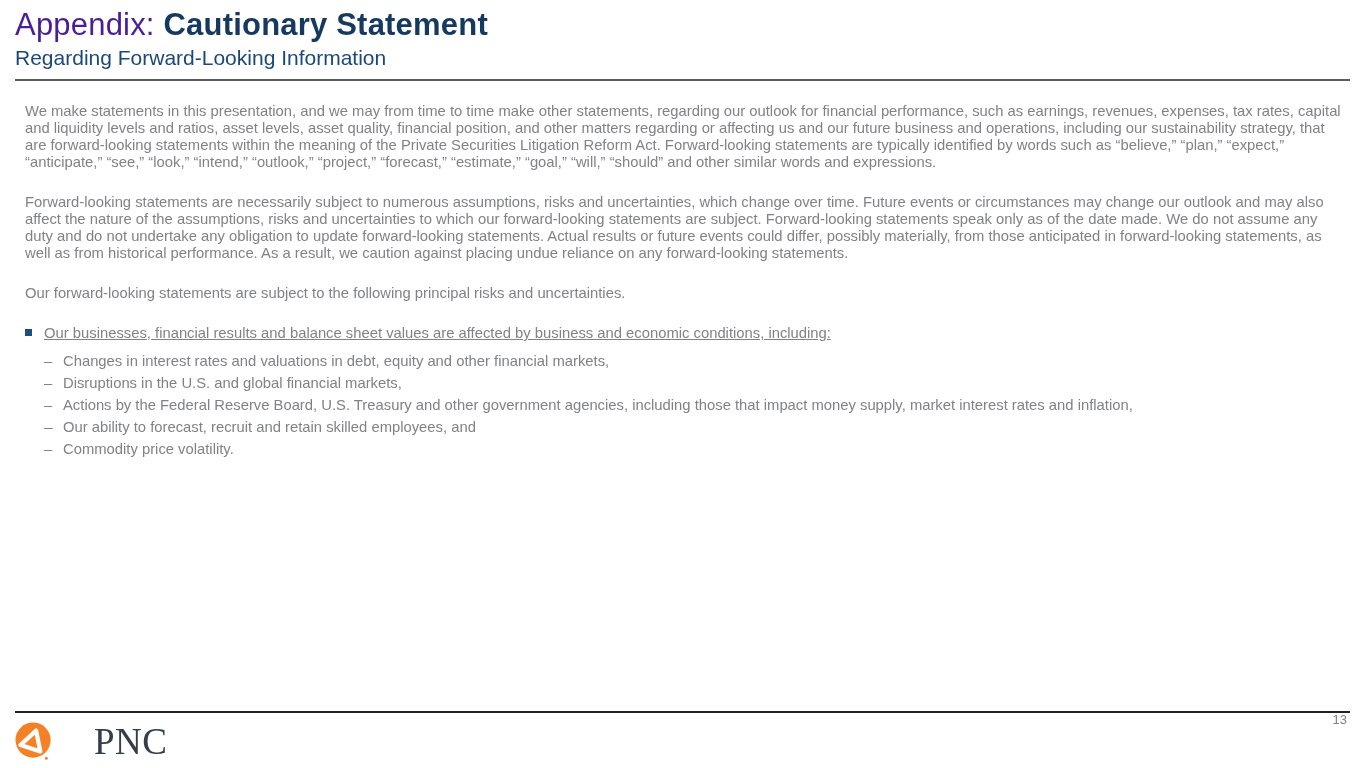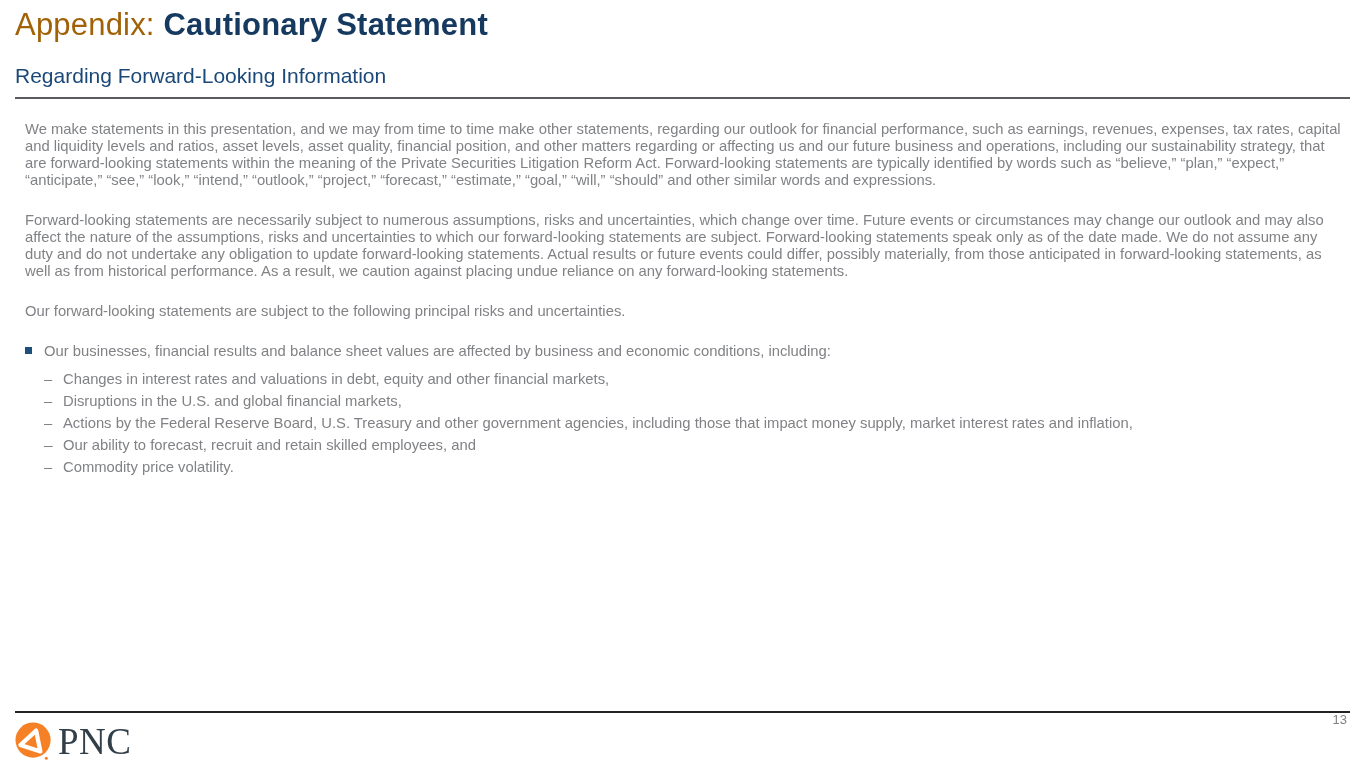--- a/index.html
+++ b/index.html
@@ -8,38 +8,38 @@
     position: relative;
     width: 1365px;
     height: 768px;
     background: #ffffff;
     font-family: "Liberation Sans", sans-serif;
     overflow: hidden;
   }
   
   .header { padding: 6px 15px 0 15px; }
   .title-line { font-size: 31px; line-height: 38px; letter-spacing: 0.2px; }
-  .title-prefix { color: #a16207; font-weight: 400; }
+  .title-prefix { color: #4c1d95; font-weight: 400; }
   .title-main { color: #16395f; font-weight: 700; }
-  .subtitle { font-size: 21px; line-height: 28px; color: #1a4878; font-weight: 400; margin-top: 18px; }
+  .subtitle { font-size: 21px; line-height: 28px; color: #1a4878; font-weight: 400; margin-top: 0; }
   .header-rule {
     border: none;
     border-top: 2.5px solid #5a5b5e;
     margin: 7px 15px 0 15px;
   }
   
   .content {
     padding: 22px 18px 0 25px;
     color: #808285;
     font-size: 14.8px;
     line-height: 17px;
   }
   .content p { margin: 0 0 23px 0; }
   
-  .bullet-list { list-style: none; margin-top: 3px; }
+  .bullet-list { list-style: none; margin-top: 3px; text-decoration: underline; }
   .bullet-item {
     position: relative;
     padding-left: 19px;
     margin-bottom: 11px;
   }
   .square-bullet {
     position: absolute;
     left: 0;
     top: 4px;
     width: 7px;
@@ -66,20 +66,21 @@
     top: 711px;
     border: none;
     border-top: 2px solid #232323;
   }
   .footer-logo {
     position: absolute;
     left: 15px;
     top: 722px;
     display: flex;
     align-items: center;
+    gap: 36px;
   }
   .logo-mark { width: 38px; height: 40px; }
   .logo-word {
     font-family: "Liberation Serif", serif;
     font-size: 37px;
     line-height: 38px;
     color: #333f48;
     letter-spacing: 0.5px;
     margin-left: 5px;
   }

